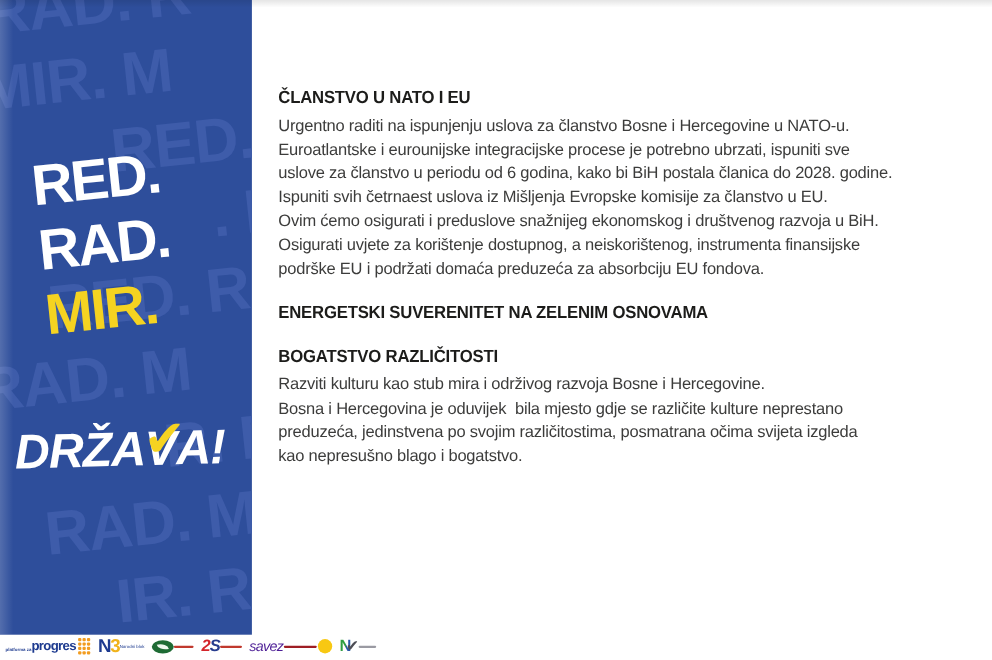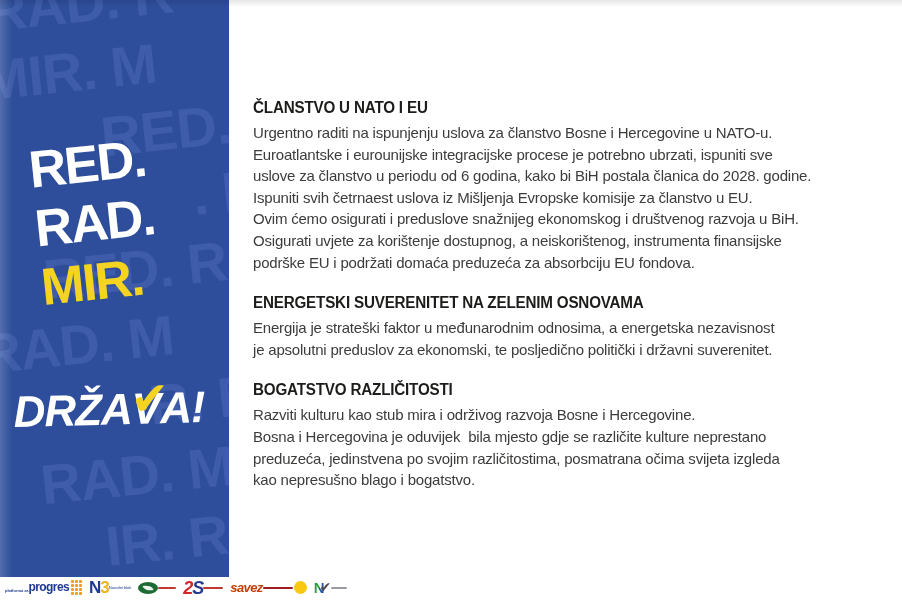--- a/index.html
+++ b/index.html
@@ -30,21 +30,21 @@
   .slogan .yellow{color:#f5d321;}
 
   .drzava{position:absolute;left:13px;top:390px;transform:rotate(-1.5deg);transform-origin:left top;
     font-style:italic;font-weight:900;font-size:44px;line-height:44px;letter-spacing:-1px;
     color:#ffffff;z-index:10;white-space:nowrap;}
   .vwrap{position:relative;display:inline-block;}
   .vwhite{color:#ffffff;}
   .vcheck{position:absolute;left:-1px;top:-10px;color:#f5d321;font-style:normal;font-size:46px;}
 
   
-  .content{position:absolute;left:253px;top:98px;width:648px;z-index:2;}
+  .content{position:absolute;left:253px;top:80px;width:648px;z-index:2;}
   .content section{margin:0 0 20px 0;}
   .content h2{margin:0 0 4px 0;font-size:16px;line-height:20px;font-weight:bold;color:#1c1c1a;
     letter-spacing:-0.2px;transform:scaleX(0.95);transform-origin:left center;white-space:pre;}
   .content p{margin:0;font-size:15px;line-height:21.6px;color:#3c3c3b;letter-spacing:-0.2px;white-space:pre;}
 
   
   .logos{position:absolute;left:5px;top:577px;height:21px;display:flex;align-items:center;gap:7px;z-index:20;}
   .logo{display:flex;align-items:center;}
   .col{display:flex;align-items:center;}
 
@@ -57,24 +57,24 @@
   .nb-n{color:#1d3a8f;} .nb-b{color:#f0b31c;}
   .sub-text{font-size:4px;color:#1d3a8f;line-height:5px;white-space:nowrap;}
 
   .leaf-oval{width:20px;height:12px;background:#1e6b34;border-radius:50%;position:relative;}
   .leaf-shape{position:absolute;left:5px;top:3px;width:10px;height:6px;background:#eef7ee;
     border-radius:0 100% 0 100%;transform:rotate(-12deg);}
   .bar{height:2px;margin-top:1px;border-radius:1px;}
   .bar.red{background:#c0392e;} .bar.gray{background:#9a9aa2;} .bar.darkred{background:#9e1d24;}
   .w18{width:18px;} .w20{width:20px;} .w30{width:30px;} .w16{width:16px;}
 
-  .ps-letters{font-style:italic;font-weight:bold;font-size:18px;line-height:12px;letter-spacing:-1px;}
+  .ps-letters{font-style:italic;font-weight:bold;font-size:15px;line-height:12px;letter-spacing:-1px;}
   .ps-2{color:#d4252b;} .ps-s{color:#273c8e;}
 
-  .savez-name{font-size:13px;font-weight:bold;font-style:italic;color:#c2410c;letter-spacing:-0.6px;line-height:11px;}
+  .savez-name{font-size:13px;font-weight:normal;font-style:italic;color:#4c1d95;letter-spacing:-0.6px;line-height:11px;}
   .savez-circle{width:13px;height:13px;border-radius:50%;background:#f8c812;margin-left:1px;}
 
   .nv-n{font-size:15px;font-weight:900;color:#2f9e41;line-height:13px;
     background:linear-gradient(90deg,#2f9e41 50%,#2b58a8 50%);-webkit-background-clip:text;background-clip:text;color:transparent;}
   .nv-check{font-size:14px;font-weight:bold;color:#4d4d55;margin-left:-5px;line-height:13px;}
 </style>
 </head>
 <body>
 
 <div class="page">
@@ -107,22 +107,20 @@
       <p>Urgentno raditi na ispunjenju uslova za članstvo Bosne i Hercegovine u NATO-u.
 Euroatlantske i eurounijske integracijske procese je potrebno ubrzati, ispuniti sve
 uslove za članstvo u periodu od 6 godina, kako bi BiH postala članica do 2028. godine.
 Ispuniti svih četrnaest uslova iz Mišljenja Evropske komisije za članstvo u EU.
 Ovim ćemo osigurati i preduslove snažnijeg ekonomskog i društvenog razvoja u BiH.
 Osigurati uvjete za korištenje dostupnog, a neiskorištenog, instrumenta finansijske
 podrške EU i podržati domaća preduzeća za absorbciju EU fondova.</p>
     </section>
     <section>
       <h2>ENERGETSKI SUVERENITET NA ZELENIM OSNOVAMA</h2>
-      <p>Energija je strateški faktor u međunarodnim odnosima, a energetska nezavisnost
-je apsolutni preduslov za ekonomski, te posljedično politički i državni suverenitet.</p>
     </section>
     <section>
       <h2>BOGATSTVO RAZLIČITOSTI</h2>
       <p>Razviti kulturu kao stub mira i održivog razvoja Bosne i Hercegovine.
 Bosna i Hercegovina je oduvijek  bila mjesto gdje se različite kulture neprestano
 preduzeća, jedinstvena po svojim različitostima, posmatrana očima svijeta izgleda
 kao nepresušno blago i bogatstvo.</p>
     </section>
   </div>
 

